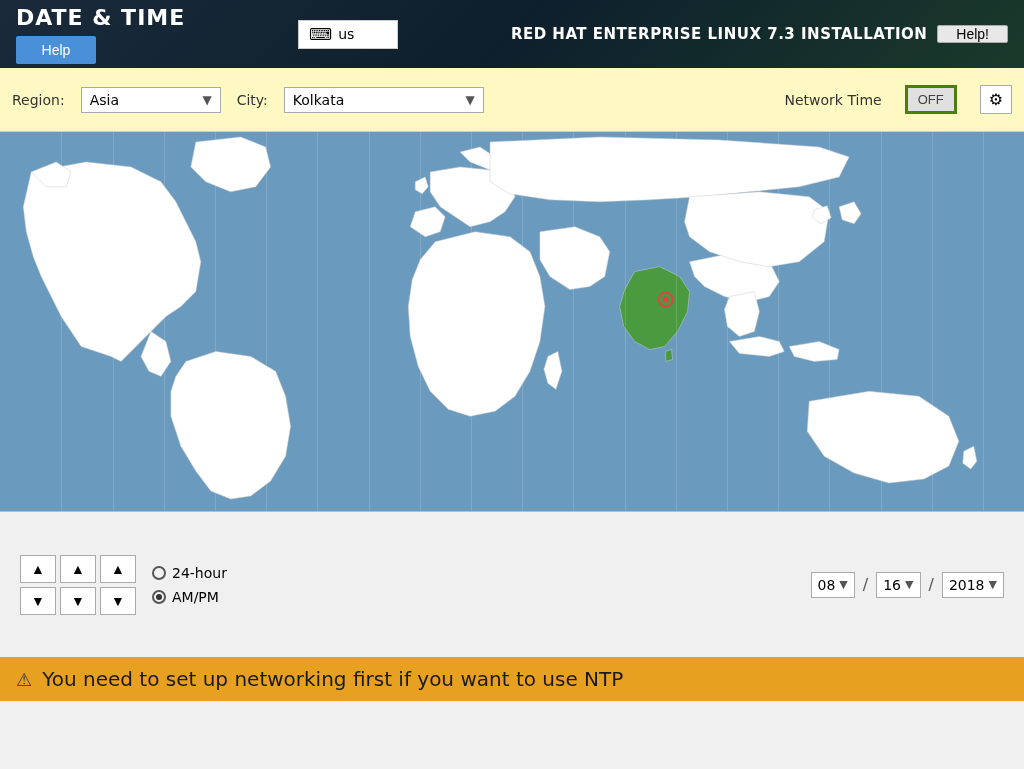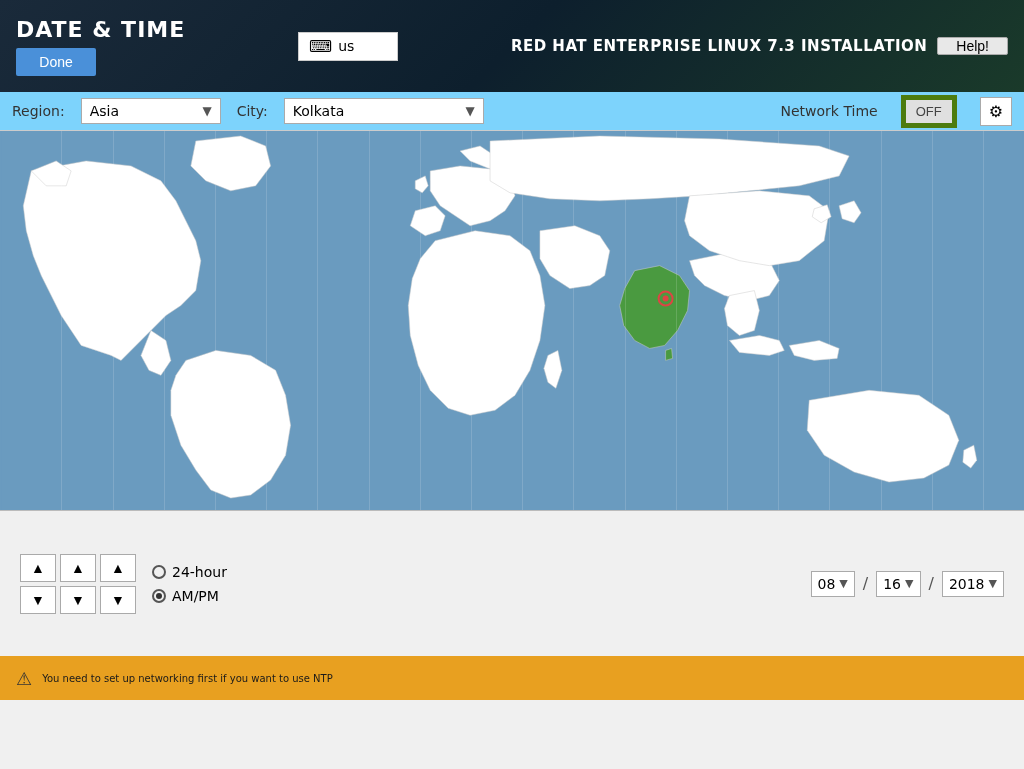--- a/index.html
+++ b/index.html
@@ -5,21 +5,21 @@
     * { box-sizing: border-box; margin: 0; padding: 0; }
     body { font-family: 'DejaVu Sans', Arial, sans-serif; width: 1024px; height: 769px; overflow: hidden; background: #f0f0f0; }
 
     
     #header {
       background: linear-gradient(135deg, #1a2a3a 0%, #0d1f2d 50%, #1a3a2a 100%);
       display: flex;
       align-items: center;
       justify-content: space-between;
       padding: 8px 16px;
-      height: 92px;
+      height: 68px;
     }
     #header-left { display: flex; flex-direction: column; gap: 6px; }
     #page-title { color: white; font-size: 22px; font-weight: bold; letter-spacing: 1px; }
     #done-button {
       background: #4a90d9;
       color: white;
       border: none;
       padding: 6px 22px;
       font-size: 14px;
       cursor: pointer;
@@ -49,27 +49,27 @@
       background: #e8e8e8;
       border: 1px solid #aaa;
       padding: 0 18px;
       font-size: 14px;
       cursor: pointer;
       border-radius: 2px;
     }
 
     
     #toolbar {
-      background: #7dd3fc;
+      background: #fef9c3;
       border-bottom: 1px solid #ccc;
       display: flex;
       align-items: center;
       padding: 8px 12px;
       gap: 16px;
-      height: 39px;
+      height: 64px;
     }
     .toolbar-label { font-size: 14px; color: #333; }
     .toolbar-select {
       display: flex;
       align-items: center;
       background: white;
       border: 1px solid #aaa;
       padding: 4px 8px;
       font-size: 14px;
       cursor: pointer;
@@ -82,21 +82,21 @@
     #network-time-group {
       display: flex;
       align-items: center;
       gap: 23px;
       margin-left: auto;
     }
     #network-time-label { font-size: 14px; color: #333; }
     #network-time-toggle {
       display: flex;
       align-items: center;
-      border: 5px solid #4d7c0f;
+      border: 3px solid #4d7c0f;
       background: white;
       font-size: 13px;
       overflow: hidden;
     }
     #toggle-off-btn {
       background: #e0e0e0;
       padding: 4px 10px;
       border: none;
       cursor: pointer;
       font-size: 13px;
@@ -221,38 +221,38 @@
     
     #warning-bar {
       background: #e8a020;
       display: flex;
       align-items: center;
       padding: 8px 16px;
       gap: 10px;
       height: 44px;
     }
     #warning-icon { font-size: 18px; color: #333; }
-    #warning-text { font-size: 10px; color: #1a1a1a; }
+    #warning-text { font-size: 20px; color: #1a1a1a; }
 
     
     .tz-line {
       position: absolute;
       top: 0;
       bottom: 0;
       width: 1px;
       background: rgba(255,255,255,0.15);
     }
   </style>
 </head>
 <body>
 
 <div id="header">
   <div id="header-left">
     <div id="page-title">DATE &amp; TIME</div>
-    <button id="done-button">Done</button>
+    <button id="done-button">Help</button>
   </div>
   <div id="header-center">
     <div id="keyboard-lang">
       <span id="keyboard-icon">⌨</span>
       <span>us</span>
     </div>
   </div>
   <div id="header-right">
     <div id="install-title">RED HAT ENTERPRISE LINUX 7.3 INSTALLATION</div>
     <button id="help-button">Help!</button>

